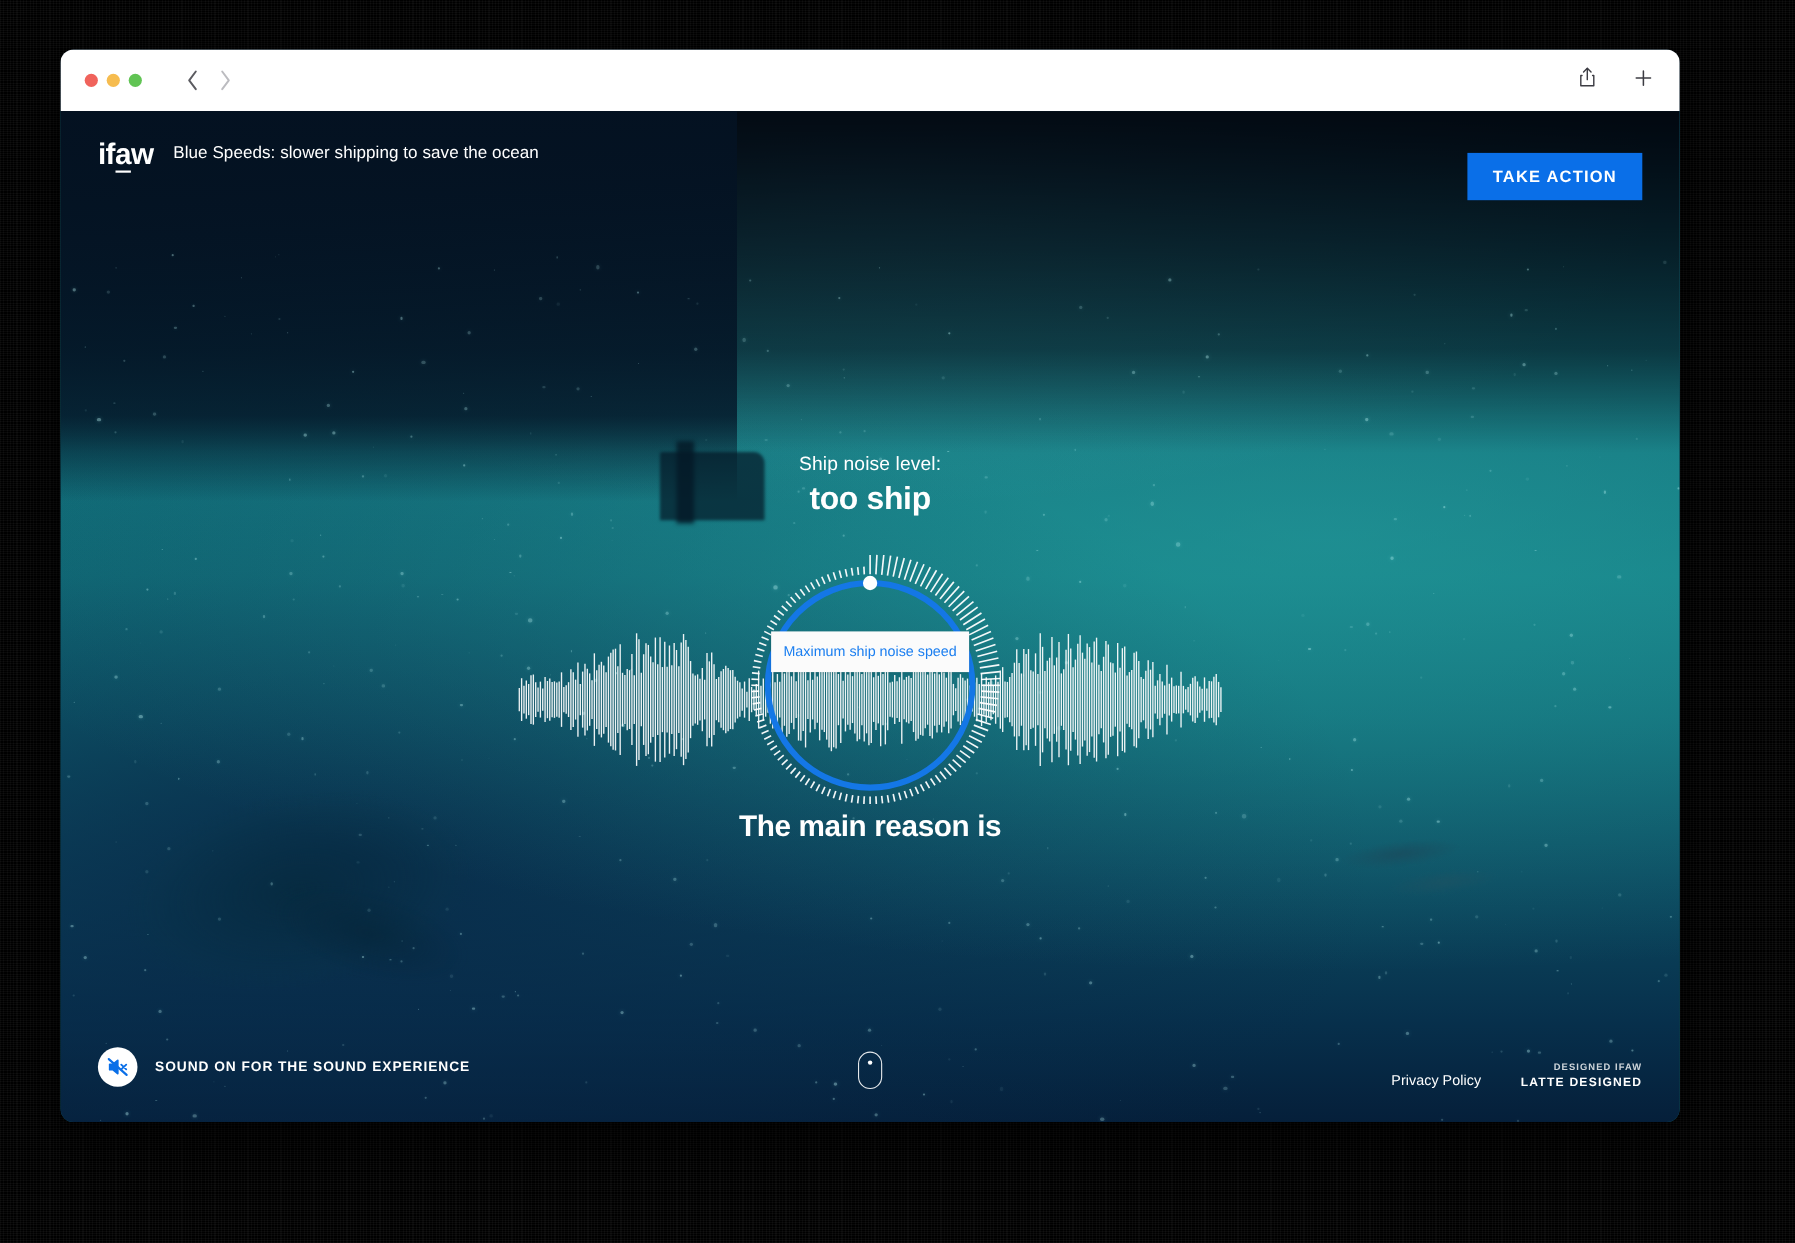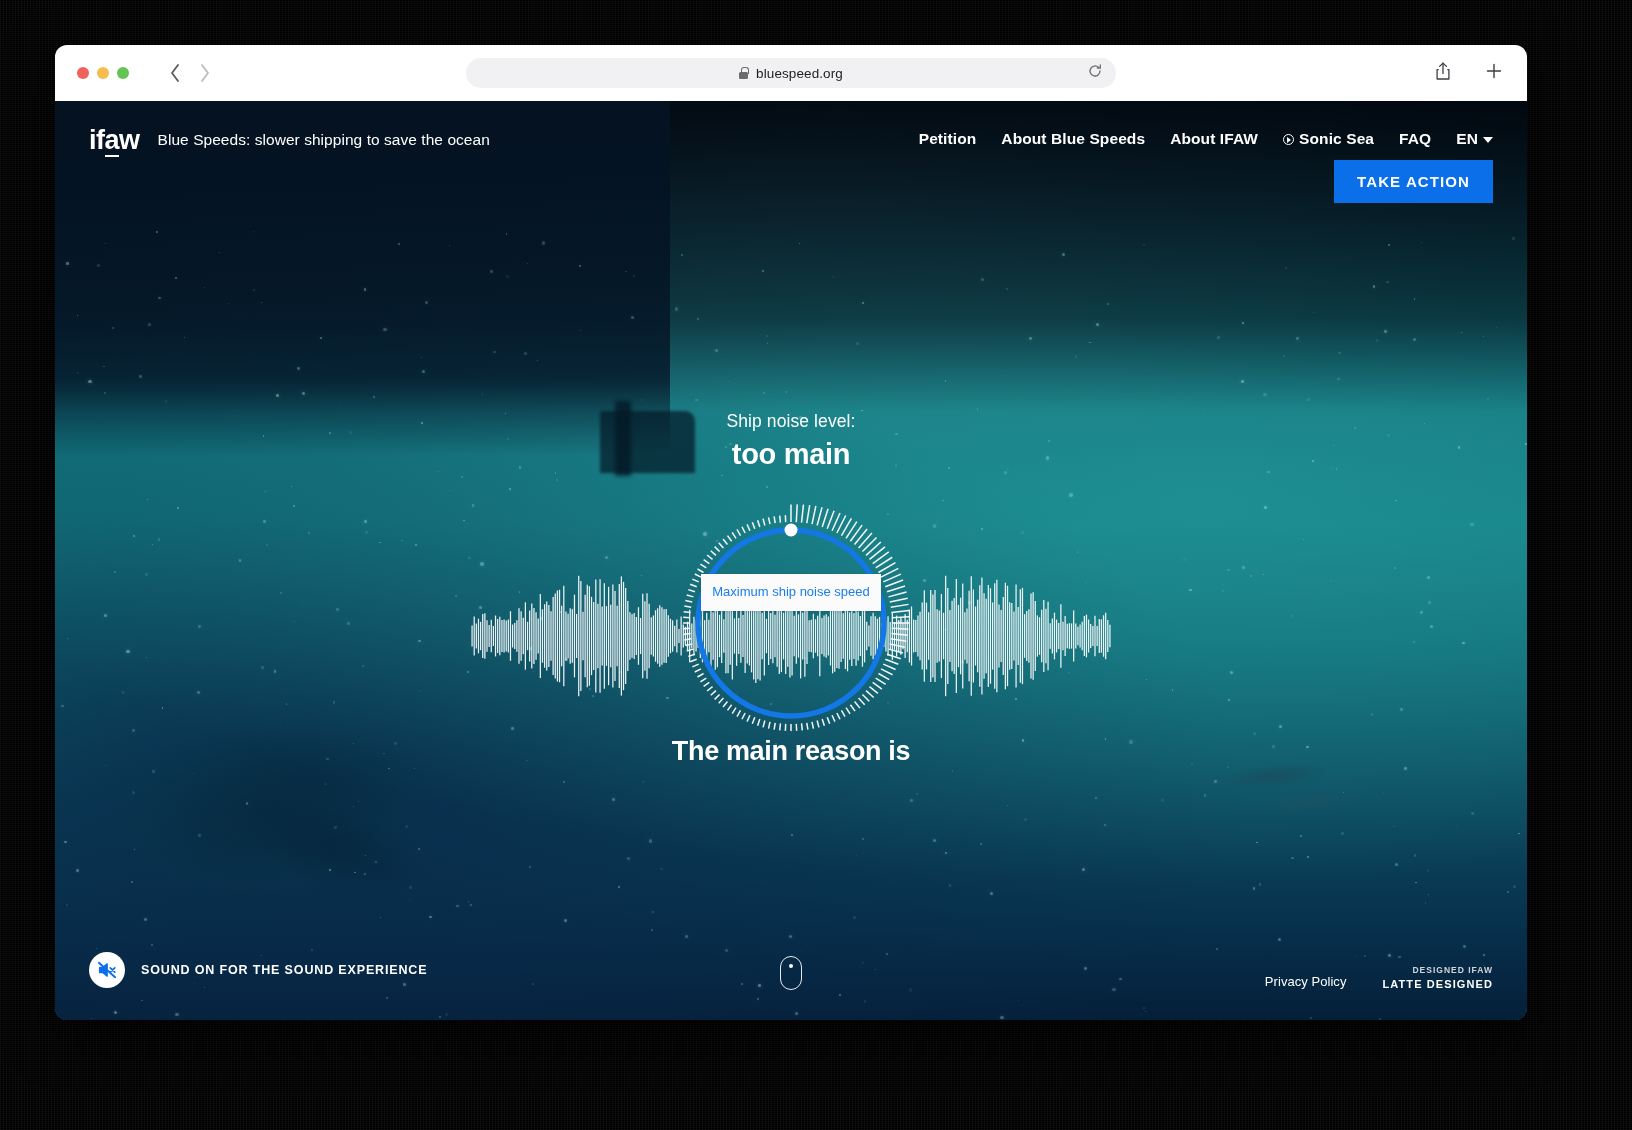--- a/index.html
+++ b/index.html
@@ -353,34 +353,20 @@
             <polyline points="9,2 3,10 9,18"></polyline>
           </svg>
       </span>
       <span>
         <svg width="12" height="20" viewBox="0 0 12 20" fill="none" stroke="#bcbcc0" stroke-width="1.8" stroke-linecap="round" stroke-linejoin="round">
             <polyline points="3,2 9,10 3,18"></polyline>
           </svg>
       </span>
     </div>
 
-    <div class="urlwrap">
-      <div class="urlbar">
-        <div class="urlinner">
-          <span class="lock"></span>
-          <span class="urltext">bluespeed.org</span>
-        </div>
-        <span class="reload">
-          <svg width="14" height="14" viewBox="0 0 14 14" fill="none" stroke="#6b6b70" stroke-width="1.3" stroke-linecap="round">
-            <path d="M12 7a5 5 0 1 1-1.6-3.7"></path>
-              <polyline points="12.3,1 12.3,4 9.3,4"></polyline>
-          </svg>
-        </span>
-      </div>
-    </div>
 
     <div class="chrome-right">
       <span class="cicon">
         <svg width="16" height="19" viewBox="0 0 16 19" fill="none" stroke="#3c3c43" stroke-width="1.3" stroke-linecap="round" stroke-linejoin="round">
           <path d="M8 1.2v10.2"></path>
             <polyline points="4.6,4.4 8,1.1 11.4,4.4"></polyline>
           <path d="M3.2 7.6H2.1v9.4h11.8V7.6h-1.1"></path>
         </svg>
       </span>
       <span class="cicon">
@@ -824,50 +810,28 @@
         <span class="p" style="left:0.73%;top:87.38%;width:1.8px;height:1.8px;opacity:0.24"></span>
       </div>
 
     <div class="siteheader">
       <div class="brand">
         <div class="logo"><span>if</span><u>a</u><span>w</span></div>
         <div class="tagline">Blue Speeds: slower shipping to save the ocean</div>
       </div>
 
       <div class="navwrap">
-        <div class="nav">
-          <a href="#">
-              <span>Petition</span>
-            </a>
-          <a href="#">
-              <span>About Blue Speeds</span>
-            </a>
-          <a href="#">
-              <span>About IFAW</span>
-            </a>
-          <a href="#">
-              <span class="playdot"></span>
-              <span>Sonic Sea</span>
-            </a>
-          <a href="#">
-              <span>FAQ</span>
-            </a>
-          <a href="#" class="lang">
-              <span>EN</span>
-              <span class="caret"></span>
-            </a>
-        </div>
         <button class="takeaction">TAKE ACTION</button>
       </div>
     </div>
 
     <div class="hero">
 
       <div class="noiselabel">Ship noise level:</div>
-      <div class="noisevalue">too main</div>
+      <div class="noisevalue">too ship</div>
 
       <svg class="wave" width="640" height="180" viewBox="0 0 640 180">
         <g id="wavegroup" stroke="#ffffff" stroke-width="1.25" opacity=".92">
             <line x1="1.07" y1="79.44" x2="1.07" y2="100.56"></line>
             <line x1="3.20" y1="70.56" x2="3.20" y2="109.44"></line>
             <line x1="5.33" y1="77.41" x2="5.33" y2="102.59"></line>
             <line x1="7.47" y1="72.65" x2="7.47" y2="107.35"></line>
             <line x1="9.60" y1="75.84" x2="9.60" y2="104.16"></line>
             <line x1="11.73" y1="67.93" x2="11.73" y2="112.07"></line>
             <line x1="13.87" y1="67.20" x2="13.87" y2="112.80"></line>

